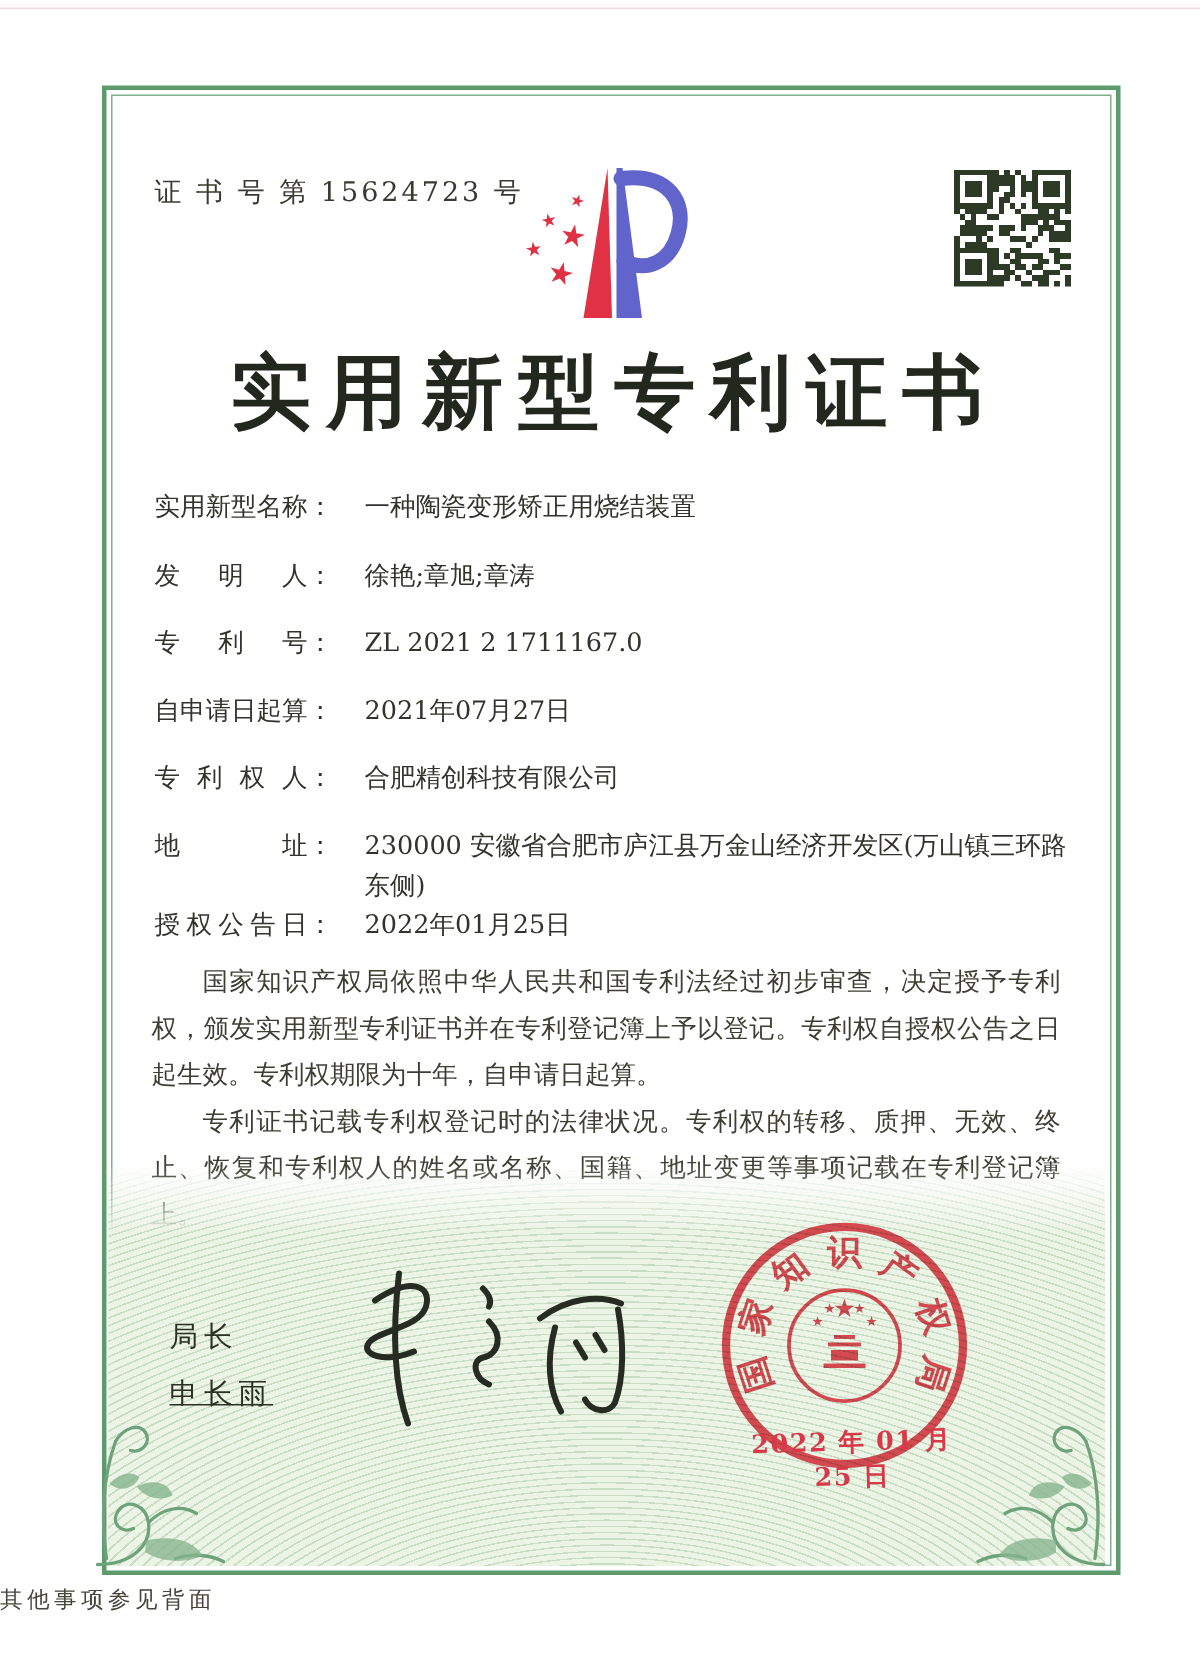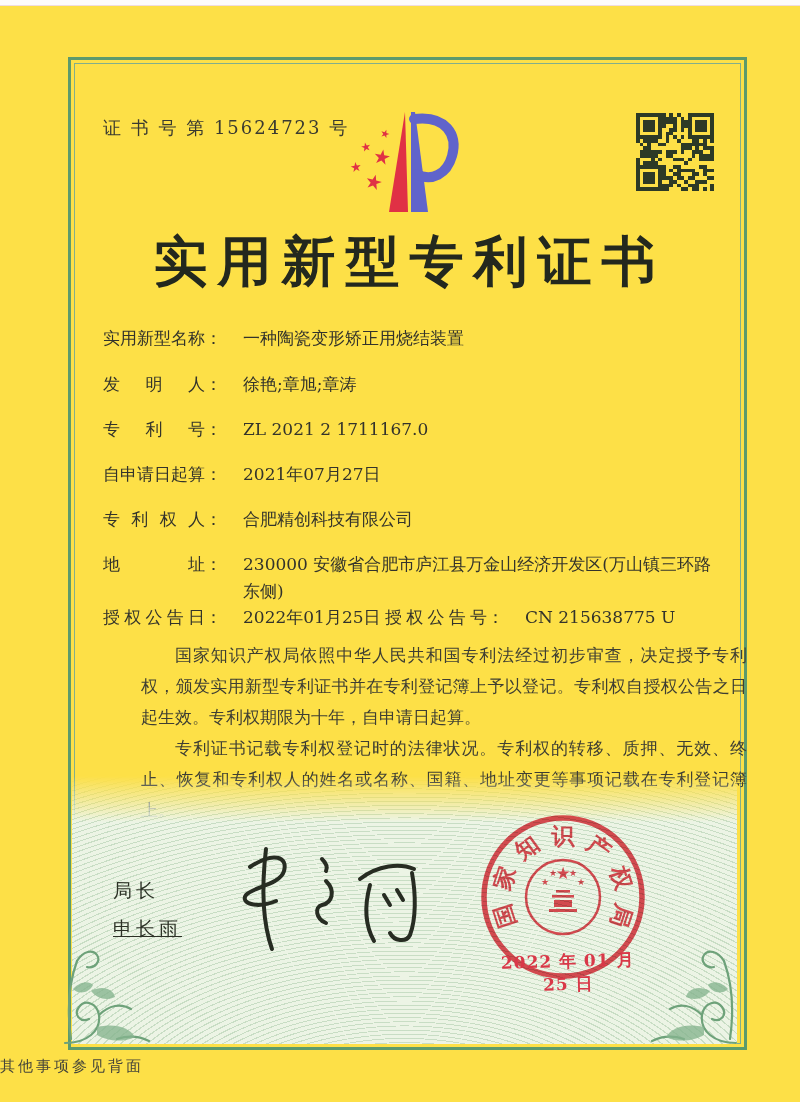--- a/index.html
+++ b/index.html
@@ -1,18 +1,18 @@
 <!DOCTYPE html>
 <html><head>
 <meta charset="utf-8">
 <style>
   html,body{margin:0;padding:0;background:#e8e6dd;}
   .page{
     position:relative;width:800px;height:1102px;overflow:hidden;
-    background:#fde047;
+    background:#ffffff;
     font-family:"DejaVu Serif","Liberation Serif",serif;
     color:#33332b;
   }
   .scan-top{position:absolute;top:0;left:0;right:0;height:5px;background:#fdfbfb;border-bottom:1px solid #f0dcdf;}
   
   .frame{position:absolute;left:68px;top:57px;width:673px;height:987px;border:3px solid #5d9a6c;}
   .frame-inner{position:absolute;left:3px;top:3px;right:3px;bottom:3px;border:1px solid #82ae8b;}
   .cert-no{position:absolute;left:103px;top:116px;font-size:18px;letter-spacing:2px;color:#3a3a30;}
   
   .logo{position:absolute;left:348px;top:110px;width:132px;height:108px;}
@@ -24,21 +24,21 @@
   }
   
   .fields{position:absolute;left:103px;top:325px;width:606px;font-size:17px;line-height:27px;}
   .frow{position:absolute;left:0;white-space:nowrap;}
   .flabel{display:inline-block;width:102px;text-align:justify;text-align-last:justify;-moz-text-align-last:justify;vertical-align:top;}
   .fcolon{display:inline-block;vertical-align:top;}
   .fvalue{display:inline-block;vertical-align:top;margin-left:21px;white-space:normal;width:470px;}
   .grant-group2{position:absolute;left:282px;top:0;white-space:nowrap;}
   .grant-group2 .fvalue{width:auto;}
   
-  .paras{position:absolute;left:101px;top:640px;width:606px;font-size:17px;line-height:31px;color:#3e3e33;text-align:justify;margin-left:40px;}
+  .paras{position:absolute;left:101px;top:640px;width:606px;font-size:17px;line-height:31px;color:#3e3e33;text-align:justify;}
   .paras p{margin:0;text-indent:2em;}
   
   .panel{
     position:absolute;left:72px;top:776px;width:665px;height:268px;
     background-color:#ecf4e5;
     background-image:repeating-radial-gradient(ellipse 900px 520px at 50% 140%,rgba(116,168,120,.30) 0 1.6px,rgba(116,168,120,0) 1.6px 7.2px);
     -webkit-mask-image:linear-gradient(to bottom,transparent 0,#000 46px);
     mask-image:linear-gradient(to bottom,transparent 0,#000 46px);
   }
   .flourish{position:absolute;width:95px;height:115px;top:931px;}
@@ -352,23 +352,20 @@
     <div class="frow" style="top:181px">
       <span class="flabel">专利权人</span><span class="fcolon">：</span><span class="fvalue">合肥精创科技有限公司</span>
     </div>
     <div class="frow" style="top:226px">
       <span class="flabel">地址</span><span class="fcolon">：</span><span class="fvalue">230000 安徽省合肥市庐江县万金山经济开发区(万山镇三环路东侧)</span>
     </div>
     <div class="frow" style="top:279px">
       <span>
         <span class="flabel">授权公告日</span><span class="fcolon">：</span><span class="fvalue" style="width:auto">2022年01月25日</span>
       </span>
-      <span class="grant-group2">
-        <span class="flabel">授权公告号</span><span class="fcolon">：</span><span class="fvalue">CN 215638775 U</span>
-      </span>
     </div>
   </div>
 
   <div class="paras">
     <p>国家知识产权局依照中华人民共和国专利法经过初步审查，决定授予专利权，颁发实用新型专利证书并在专利登记簿上予以登记。专利权自授权公告之日起生效。专利权期限为十年，自申请日起算。</p>
     <p>专利证书记载专利权登记时的法律状况。专利权的转移、质押、无效、终止、恢复和专利权人的姓名或名称、国籍、地址变更等事项记载在专利登记簿上。</p>
   </div>
 
   <div class="panel"></div>
 

